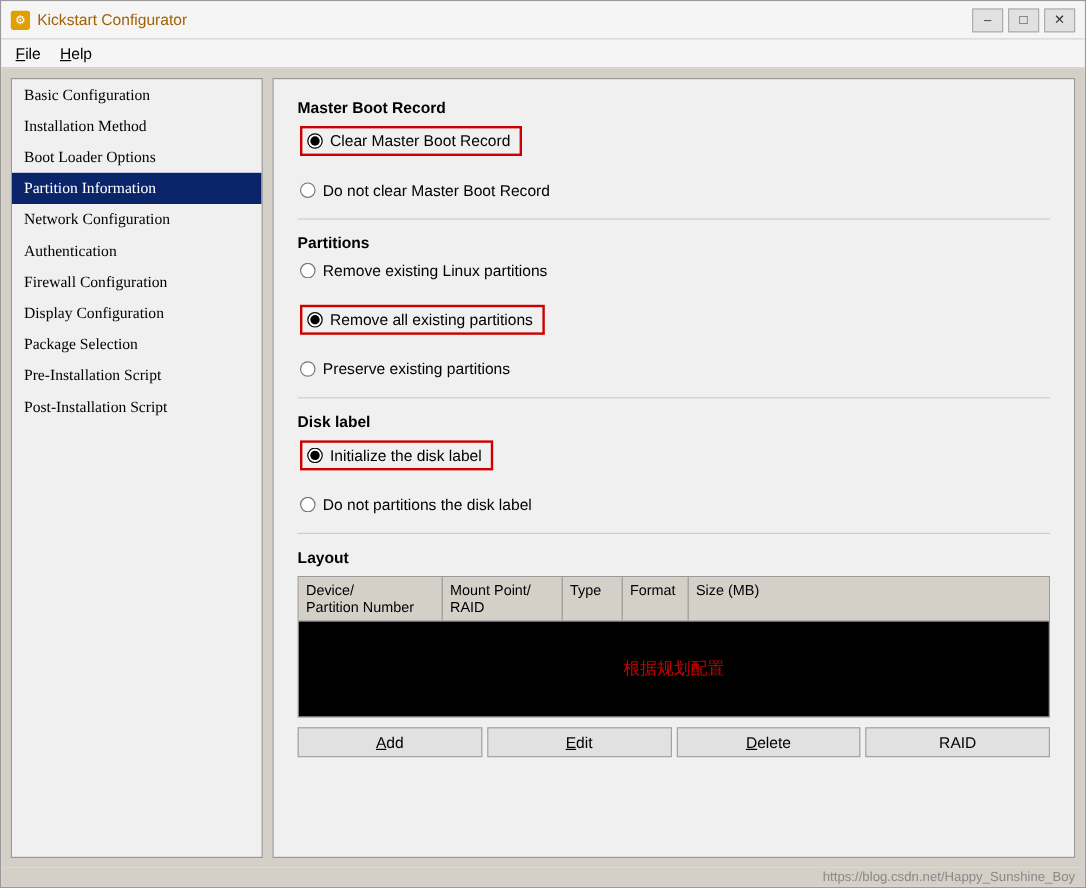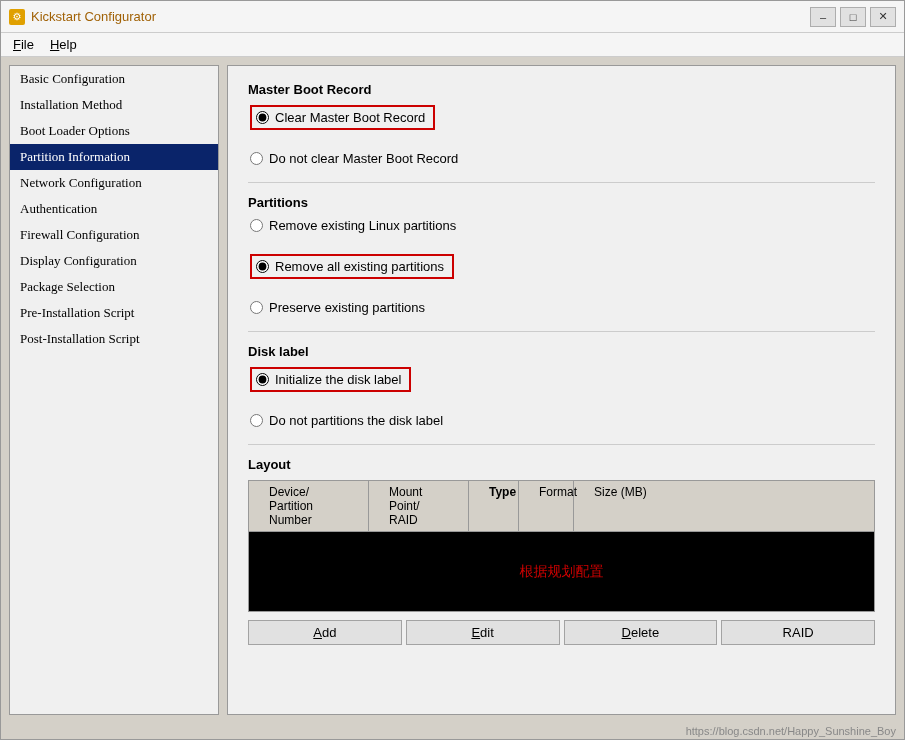--- a/index.html
+++ b/index.html
@@ -174,21 +174,21 @@
     .table-wrapper {
       border: 1px solid #999;
       margin-bottom: 8px;
     }
     .table-header-row {
       display: flex;
       background: #d4d0c8;
       border-bottom: 1px solid #999;
     }
     .table-header-cell {
-      padding: 4px 20px;
+      padding: 4px 6px;
       font-size: 12px;
       border-right: 1px solid #999;
       flex-shrink: 0;
     }
     .table-header-cell:last-child { border-right: none; }
     .table-body {
       background: #000000;
       height: 79px;
       display: flex;
       align-items: center;
@@ -327,21 +327,21 @@
     <hr class="section-divider">
 
     <div class="layout-section">
       <div class="section-title">Layout</div>
       <div class="table-wrapper">
         <div class="table-header-row">
           <div class="table-header-cell" style="width:120px; white-space:pre-line;">Device/
 Partition Number</div>
           <div class="table-header-cell" style="width:100px; white-space:pre-line;">Mount Point/
 RAID</div>
-          <div class="table-header-cell" style="width:50px;font-weight:bold;">Type</div>
+          <div class="table-header-cell" style="width:50px;">Type</div>
           <div class="table-header-cell" style="width:55px;">Format</div>
           <div class="table-header-cell" style="flex:1;">Size (MB)</div>
         </div>
         <div class="table-body">
           <span class="layout-placeholder">根据规划配置</span>
         </div>
       </div>
       <div class="buttons-row">
         <button class="action-btn"><span class="underline">A</span>dd</button>
         <button class="action-btn"><span class="underline">E</span>dit</button>

